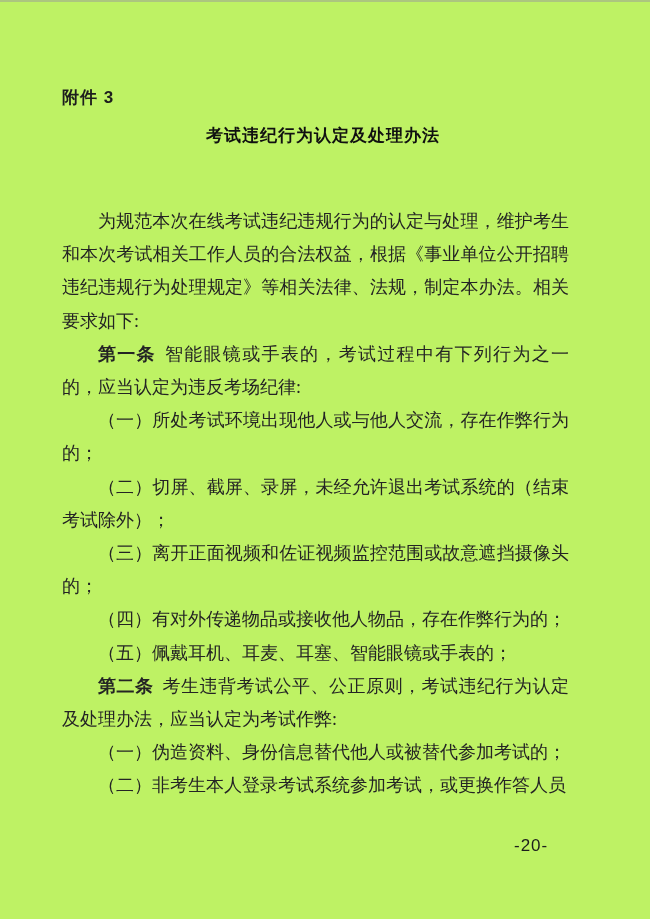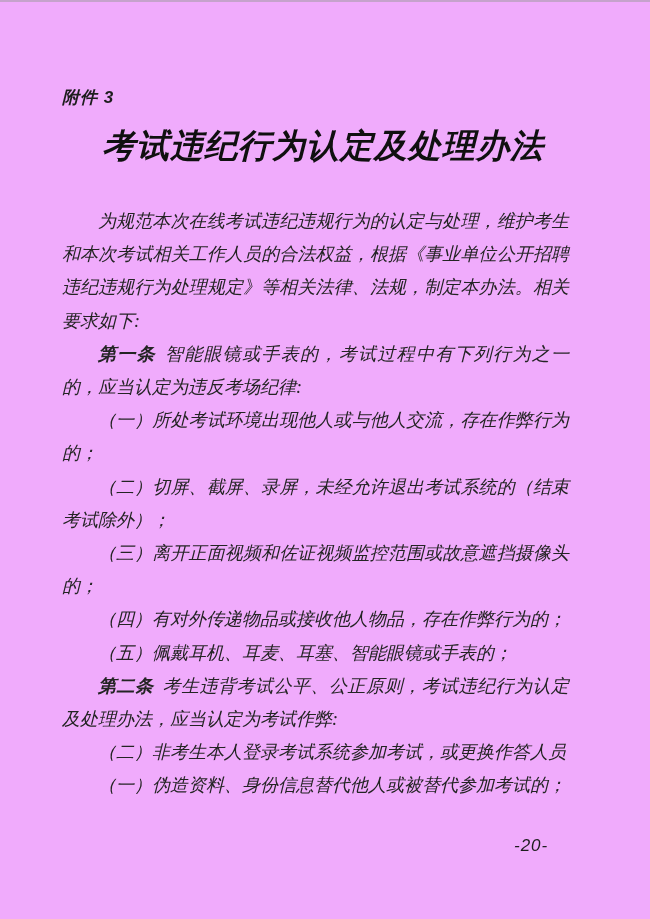--- a/index.html
+++ b/index.html
@@ -6,40 +6,39 @@
   body {
     width: 650px; height: 919px;
     background: #ffffff;
     position: relative;
     font-family: "Liberation Serif", serif;
     color: #222222;
     overflow: hidden;
   }
   .page {
     position: absolute; inset: 0;
-    background: #f0abfc;
+    background: #bef264;
     overflow: hidden;
-    font-style: italic;
   }
   .scan-edge {
     position: absolute; top: 0; left: 0;
     width: 100%; height: 2px;
     background: #9a9a9a; opacity: .5;
   }
   .attachment {
     position: absolute; left: 62px; top: 86px;
     font-family: "Liberation Sans", sans-serif;
     font-weight: 700; font-size: 17px;
     letter-spacing: 1px; color: #1d1d1d;
   }
   .title {
     position: absolute; left: 0; right: 4px; top: 124px;
     margin: 0; text-align: center;
     font-family: "Liberation Serif", serif;
-    font-size: 33px; font-weight: 700;
+    font-size: 17px; font-weight: 700;
     letter-spacing: 1px; color: #101010;
   }
   .content {
     position: absolute; left: 62px; top: 205px;
     width: 507px;
     font-size: 18px; line-height: 33.2px;
     text-align: justify;
     color: #242424;
   }
   .content p { margin: 0; text-indent: 2em; }
@@ -67,18 +66,18 @@
     <p><b class="lead">第一条</b><span>智能眼镜或手表的，考试过程中有下列行为之一的，应当认定为违反考场纪律:</span></p>
 
     <p><span>（一）所处考试环境出现他人或与他人交流，存在作弊行为的；</span></p>
     <p><span>（二）切屏、截屏、录屏，未经允许退出考试系统的（结束考试除外）；</span></p>
     <p><span>（三）离开正面视频和佐证视频监控范围或故意遮挡摄像头的；</span></p>
     <p><span>（四）有对外传递物品或接收他人物品，存在作弊行为的；</span></p>
     <p><span>（五）佩戴耳机、耳麦、耳塞、智能眼镜或手表的；</span></p>
 
     <p><b class="lead">第二条</b><span>考生违背考试公平、公正原则，考试违纪行为认定及处理办法，应当认定为考试作弊:</span></p>
 
+    <p><span>（一）伪造资料、身份信息替代他人或被替代参加考试的；</span></p>
     <p><span>（二）非考生本人登录考试系统参加考试，或更换作答人员</span></p>
-    <p><span>（一）伪造资料、身份信息替代他人或被替代参加考试的；</span></p>
   </div>
 
   <div class="page-number">-20-</div>
 </div>
 
 </body></html>

